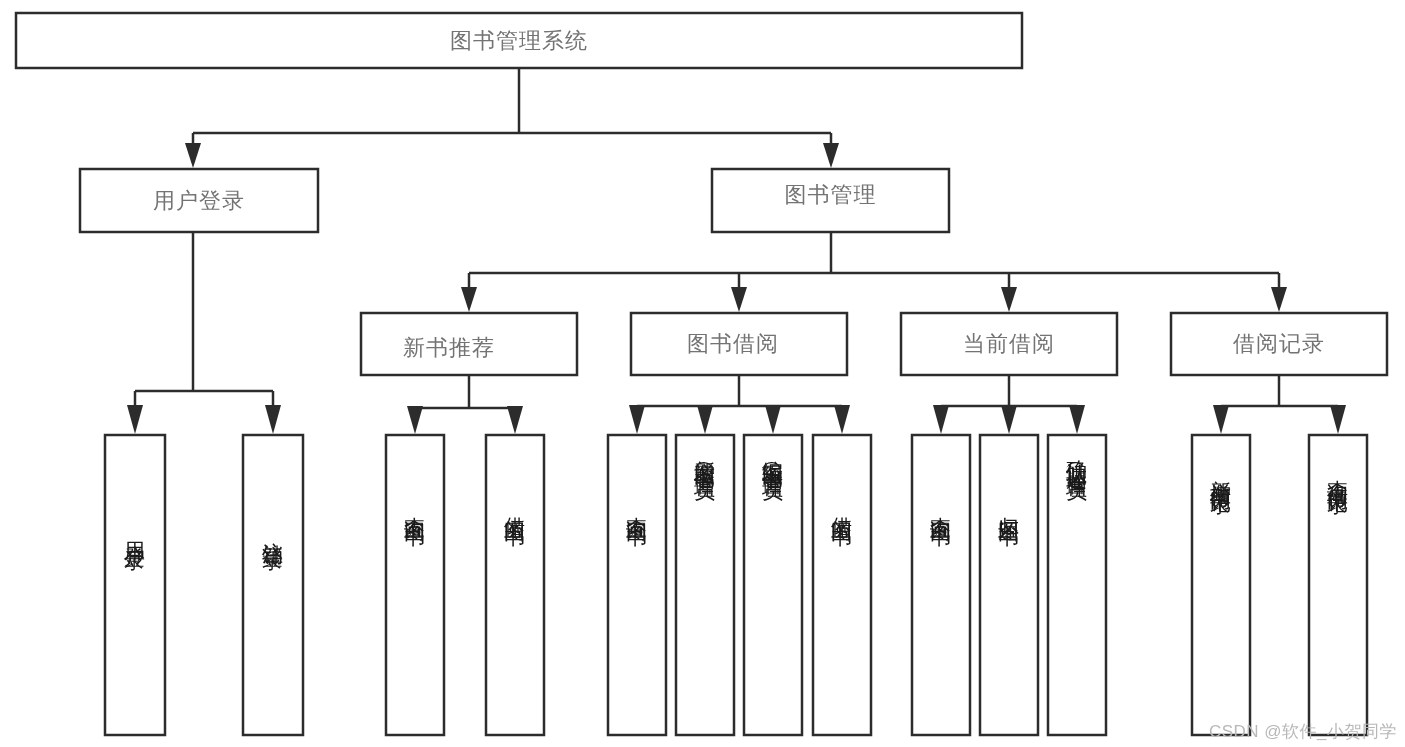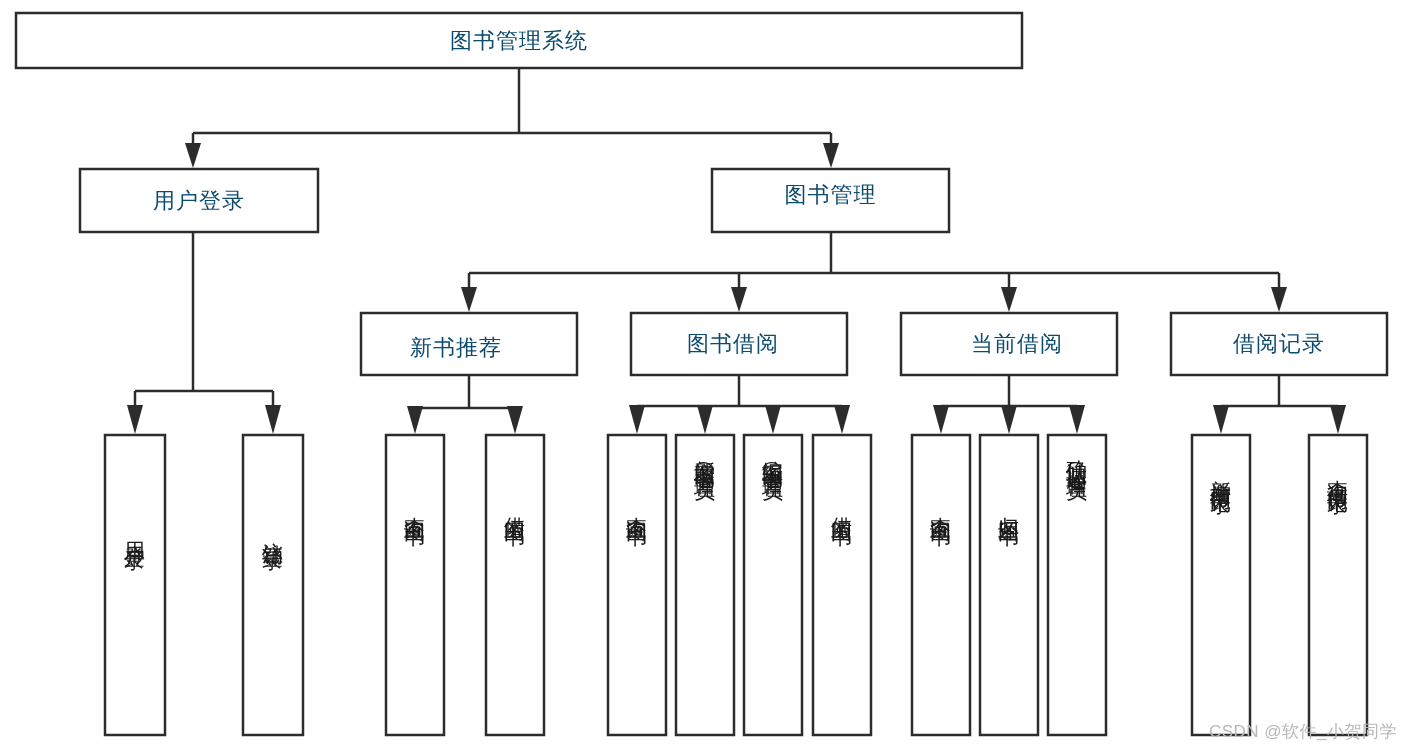--- a/index.html
+++ b/index.html
@@ -61,21 +61,21 @@
   .hlabel-wrap {
     position: absolute;
     display: flex;
     align-items: center;
     justify-content: center;
     pointer-events: none;
   }
   .hlabel-text {
     font-family: "Liberation Sans", "DejaVu Sans", sans-serif;
     font-size: 22px;
-    color: #0c4a6e;
+    color: #737373;
     white-space: nowrap;
     letter-spacing: 1px;
   }
   .watermark {
     position: absolute;
     right: 8px;
     bottom: 4px;
     font-family: "Liberation Sans", "DejaVu Sans", sans-serif;
     font-size: 17px;
     color: #b8b8b8;
@@ -176,29 +176,29 @@
   </div>
 
   <div class="hlabel-wrap" style="left:80px; top:169px; width:238px; height:63px;">
     <span class="hlabel-text">用户登录</span>
   </div>
 
   <div class="hlabel-wrap" style="left:712px; top:169px; width:237px; height:51px;">
     <span class="hlabel-text">图书管理</span>
   </div>
 
-  <div class="hlabel-wrap" style="left:348px; top:313px; width:216px; height:70px;">
+  <div class="hlabel-wrap" style="left:341px; top:313px; width:216px; height:70px;">
     <span class="hlabel-text">新书推荐</span>
   </div>
 
   <div class="hlabel-wrap" style="left:631px; top:313px; width:204px; height:62px;">
     <span class="hlabel-text">图书借阅</span>
   </div>
 
-  <div class="hlabel-wrap" style="left:901px; top:313px; width:216px; height:62px;margin-left:8px;">
+  <div class="hlabel-wrap" style="left:901px; top:313px; width:216px; height:62px;">
     <span class="hlabel-text">当前借阅</span>
   </div>
 
   <div class="hlabel-wrap" style="left:1171px; top:313px; width:216px; height:62px;">
     <span class="hlabel-text">借阅记录</span>
   </div>
 
   <div class="vlabel-wrap" style="left:105px; top:435px; width:60px; height:300px; padding-top:90px;">
     <span class="vlabel-text">用户登录</span>
   </div>

